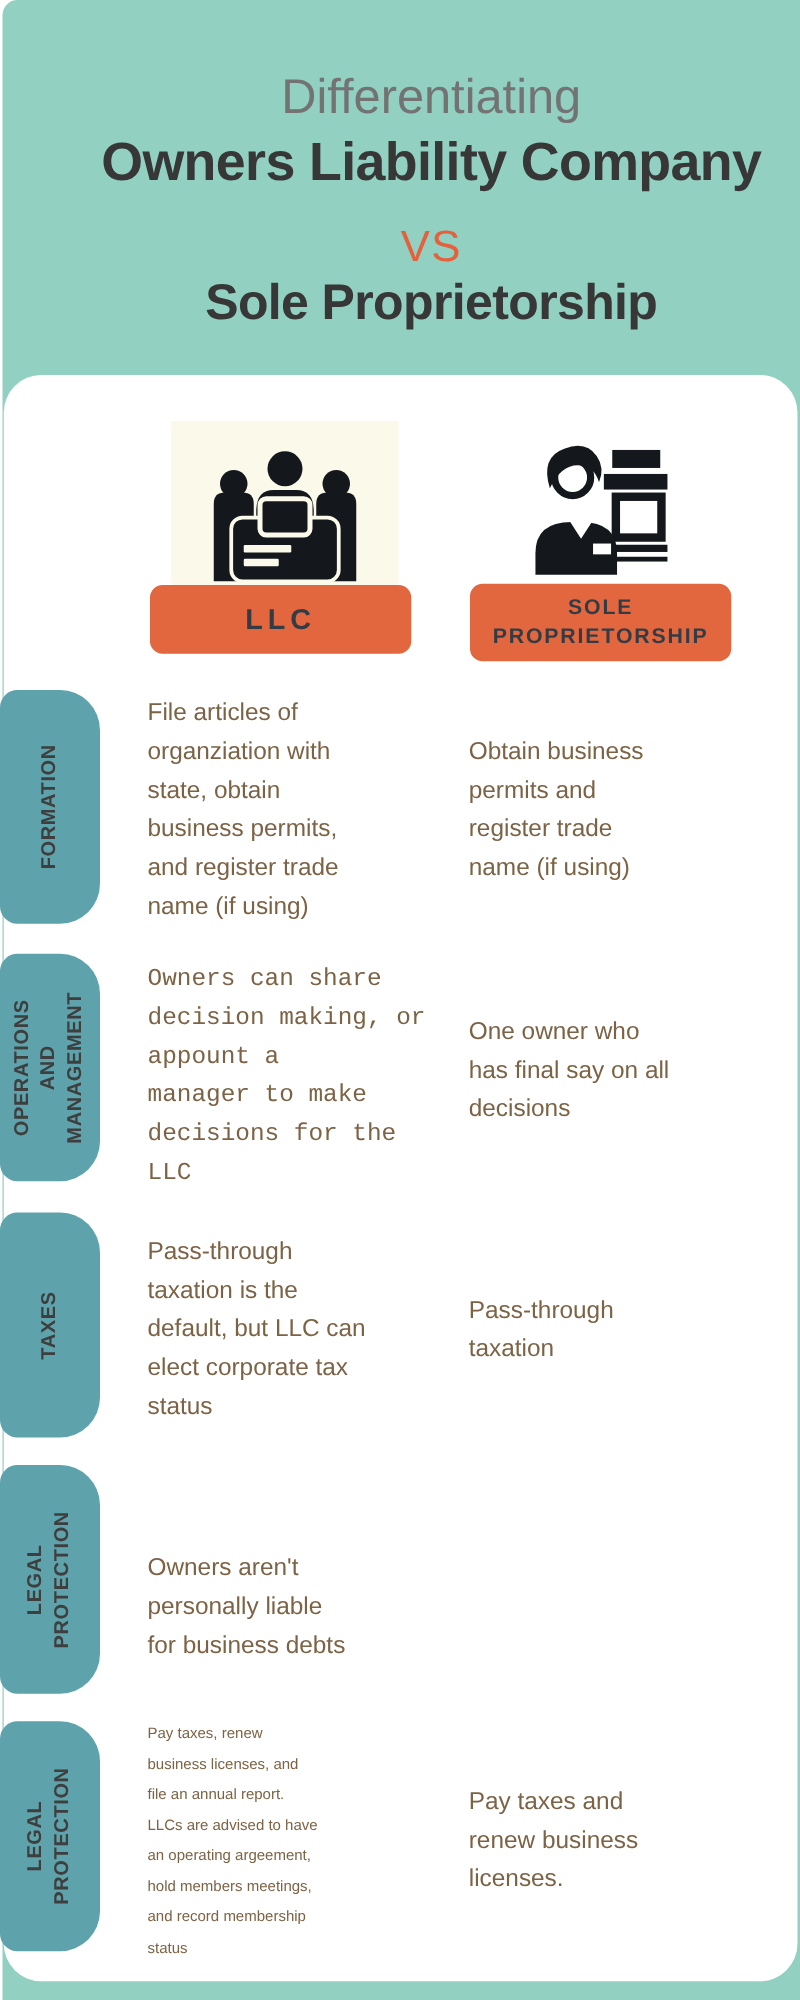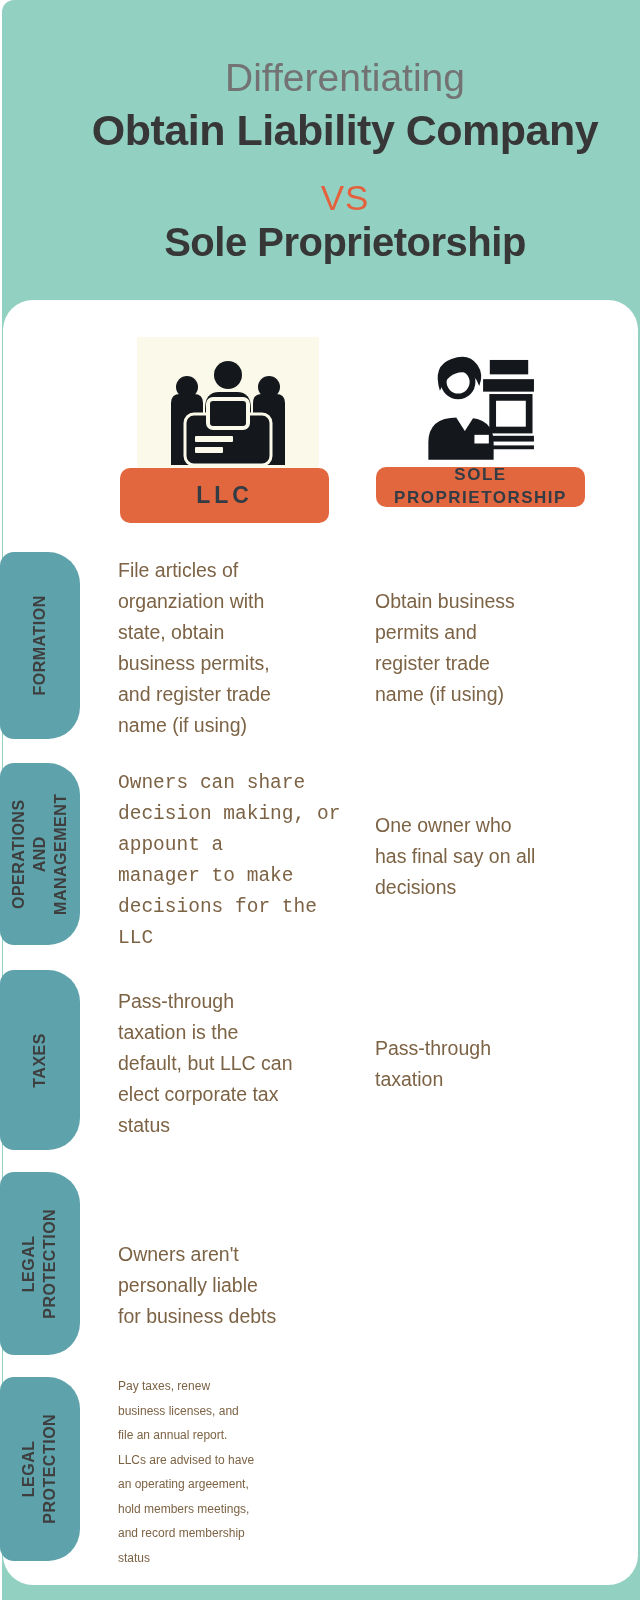--- a/index.html
+++ b/index.html
@@ -21,21 +21,21 @@
 
   .llc-icon-box { position:absolute; left:137px; top:337px; width:182px; height:131px;
                   background:#fbf9e9; display:flex; align-items:flex-end; justify-content:center; }
   .sole-icon-box { position:absolute; left:413px; top:348px; width:144px; height:114px;
                    display:flex; align-items:flex-end; justify-content:center; }
 
   .pill { position:absolute; background:#e2673f; border-radius:10px; color:#333c45;
           display:flex; align-items:center; justify-content:center; text-align:center;
           font-weight:700; }
   .pill-llc  { left:120px; top:468px; width:209px; height:55px; font-size:23px; letter-spacing:4px; }
-  .pill-sole { left:376px; top:467px; width:209px; height:40px; font-size:17px; letter-spacing:1.5px;
+  .pill-sole { left:376px; top:467px; width:209px; height:62px; font-size:17px; letter-spacing:1.5px;
                line-height:1.35; white-space:pre-line; }
 
   .tab { position:absolute; left:0; width:80px; background:#5ea3ab;
          border-radius:14px 32px 32px 14px;
          display:flex; align-items:center; justify-content:center; }
   .tab-label { transform:rotate(-90deg); white-space:pre-line; text-align:center;
                font-size:16px; font-weight:700; color:#3e3e3e; letter-spacing:0.5px;
                line-height:1.3; }
   .tab1 { top:552px;  height:187px; }
   .tab2 { top:763px;  height:182px; }
@@ -58,21 +58,21 @@
 </style>
 </head>
 <body>
 
 <div class="page">
 
   <div class="teal-bg"></div>
 
   <div class="header">
     <div class="hdr-sub">Differentiating</div>
-    <div class="hdr-main">Obtain Liability Company</div>
+    <div class="hdr-main">Owners Liability Company</div>
     <div class="hdr-vs">VS</div>
     <div class="hdr-main2">Sole Proprietorship</div>
   </div>
 
   <div class="card"></div>
 
   <div class="llc-icon-box">
     <svg width="150" height="112" viewBox="0 0 150 110">
       <g fill="#14181d">
         <circle cx="34" cy="30" r="11"></circle>
@@ -167,14 +167,17 @@
 for business debts</div>
 
   <div class="cell c-r5-llc">Pay taxes, renew
 business licenses, and
 file an annual report.
 LLCs are advised to have
 an operating argeement,
 hold members meetings,
 and record membership
 status</div>
+  <div class="cell c-r5-sole">Pay taxes and
+renew business
+licenses.</div>
 
 </div>
 
 </body></html>

